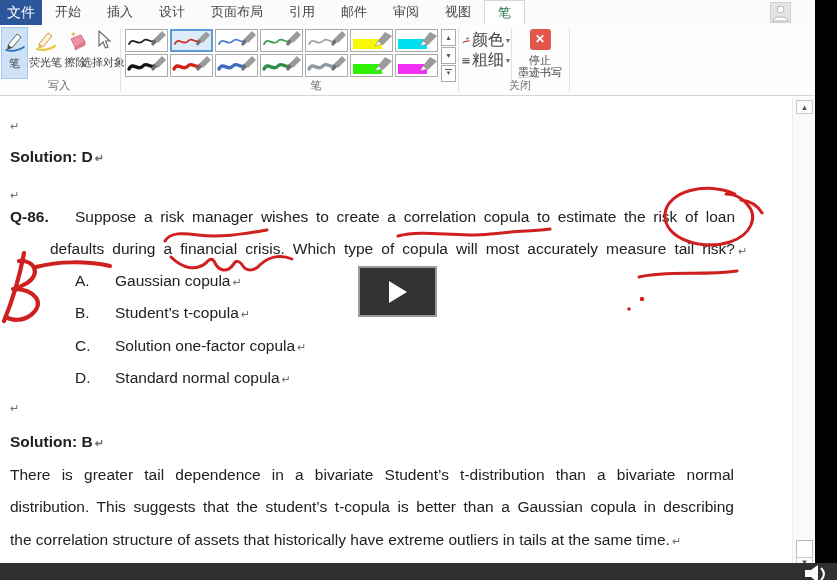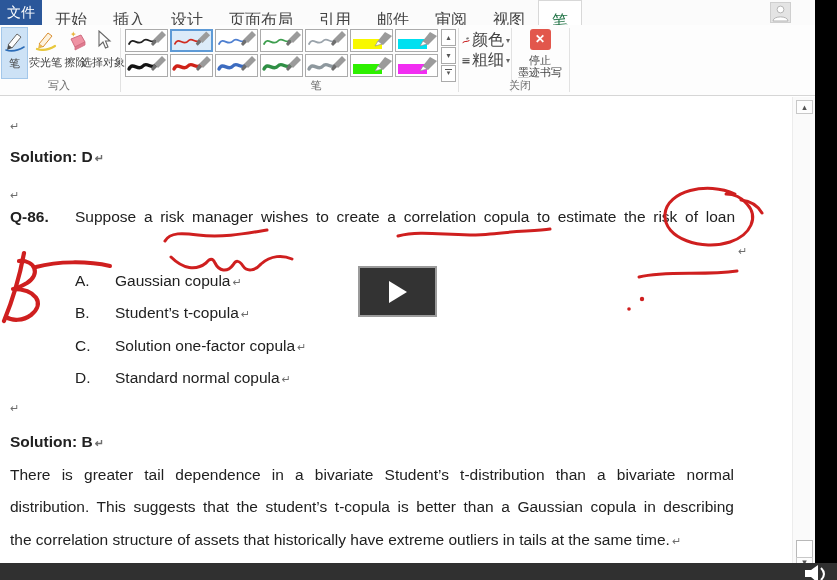--- a/index.html
+++ b/index.html
@@ -10,21 +10,21 @@
   }
 
   
   #tab-row { position:absolute; left:0; top:0; width:815px; height:25px; background:#fbfbfb; }
   .file-tab {
     position:absolute; left:0; top:0; width:42px; height:25px; background:#2b579a;
     color:#fff; font-size:14px; text-align:center; line-height:25px; cursor:default;
   }
   .tab-strip { position:absolute; left:42px; top:0; height:25px; display:flex; }
   .rtab {
-    padding:8px 13px; font-size:16px; color:#444; line-height:24px; cursor:default; white-space:nowrap;
+    padding:0 13px; font-size:13px; color:#444; line-height:24px; cursor:default; white-space:nowrap;
   }
   .rtab.active {
     background:#fff; color:#217346; border:1px solid #d8d8d8; border-bottom:none; line-height:23px;
   }
   .signin { position:absolute; right:48px; top:5px; font-size:12px; color:#ef4444;margin-top:24px; }
   .avatar {
     position:absolute; right:24px; top:2px; width:21px; height:21px;
     background:#e4e4e4; border:1px solid #cfcfcf;
   }
 
@@ -326,20 +326,21 @@
     <span class="dtext pil" style="left:10px; top:19px;">↵</span>
 
     <div class="dtext bold" style="left:10px; top:50px;">
       <span>Solution: D</span><span class="pil-inline">↵</span>
     </div>
 
     <span class="dtext pil" style="left:10px; top:88px;">↵</span>
 
     <div class="dtext bold" style="left:10px; top:110px;">Q-86.</div>
     <div class="dtext jline" style="left:75px; top:110px; width:660px;">Suppose a risk manager wishes to create a correlation copula to estimate the risk of loan</div>
+    <div class="dtext jline" style="left:50px; top:142px; width:685px;">defaults during a financial crisis. Which type of copula will most accurately measure tail risk?</div>
     <span class="dtext pil" style="left:738px; top:144px;">↵</span>
 
     <div class="dtext" style="left:75px; top:174px;">A.</div>
     <div class="dtext" style="left:115px; top:174px;">
       <span>Gaussian copula</span><span class="pil-inline">↵</span>
     </div>
     <div class="dtext" style="left:75px; top:206px;">B.</div>
     <div class="dtext" style="left:115px; top:206px;">
       <span>Student’s t-copula</span><span class="pil-inline">↵</span>
     </div>

